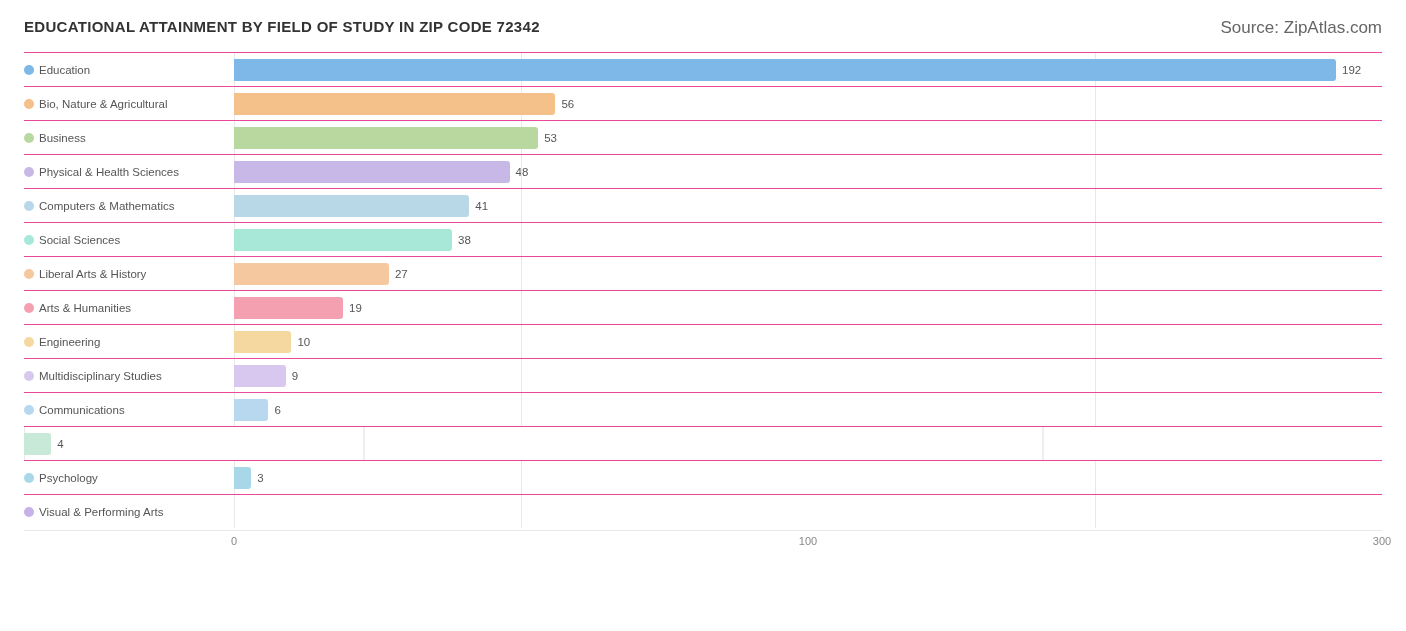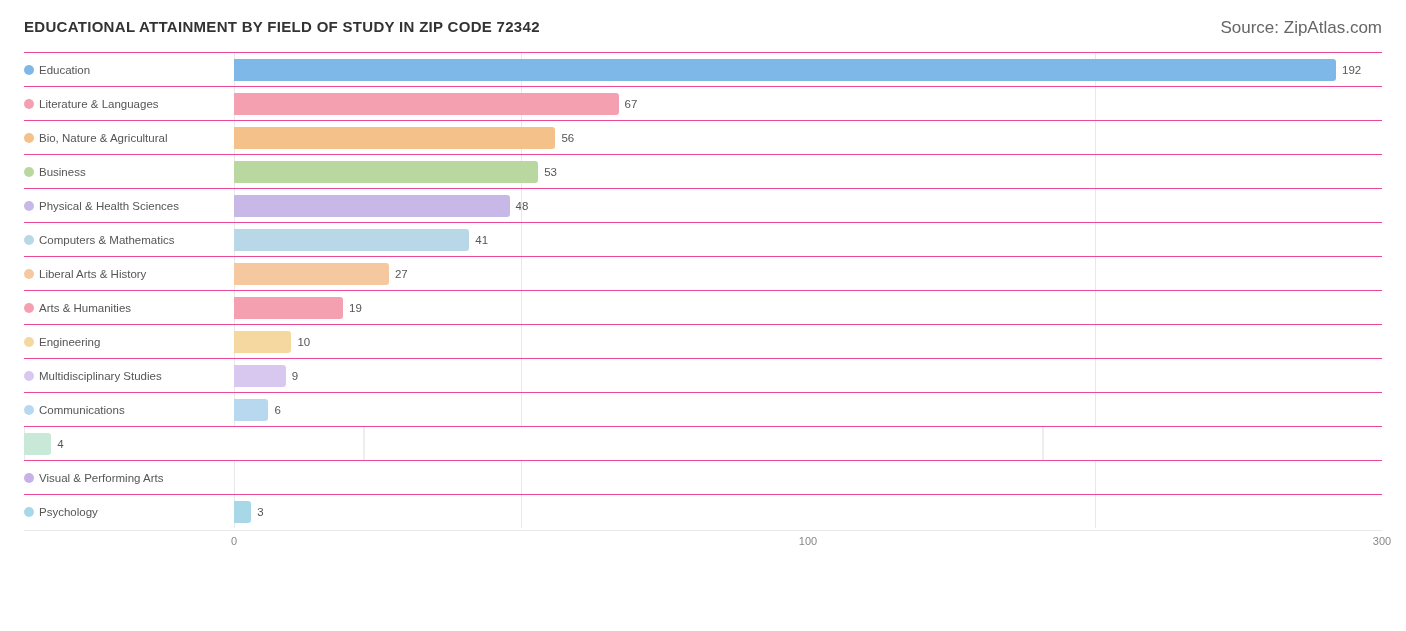--- a/index.html
+++ b/index.html
@@ -118,30 +118,20 @@
       <span class="label-dot" style="background:#7eb8e8;"></span>
       <span>Education</span>
     </div>
     <div class="bar-track">
       <div class="bar-fill" style="width:96%; background:#7eb8e8;"></div>
       <span class="bar-value">192</span>
     </div>
   </div>
       <div class="bar-row">
     <div class="bar-label">
-      <span class="label-dot" style="background:#f4a0b0;"></span>
-      <span>Literature &amp; Languages</span>
-    </div>
-    <div class="bar-track">
-      <div class="bar-fill" style="width:33.5%; background:#f4a0b0;"></div>
-      <span class="bar-value">67</span>
-    </div>
-  </div>
-      <div class="bar-row">
-    <div class="bar-label">
       <span class="label-dot" style="background:#f5c18a;"></span>
       <span>Bio, Nature &amp; Agricultural</span>
     </div>
     <div class="bar-track">
       <div class="bar-fill" style="width:28.000000000000004%; background:#f5c18a;"></div>
       <span class="bar-value">56</span>
     </div>
   </div>
       <div class="bar-row">
     <div class="bar-label">
@@ -168,20 +158,30 @@
       <span class="label-dot" style="background:#b8d8e8;"></span>
       <span>Computers &amp; Mathematics</span>
     </div>
     <div class="bar-track">
       <div class="bar-fill" style="width:20.5%; background:#b8d8e8;"></div>
       <span class="bar-value">41</span>
     </div>
   </div>
       <div class="bar-row">
     <div class="bar-label">
+      <span class="label-dot" style="background:#a8e8d8;"></span>
+      <span>Social Sciences</span>
+    </div>
+    <div class="bar-track">
+      <div class="bar-fill" style="width:19%; background:#a8e8d8;"></div>
+      <span class="bar-value">38</span>
+    </div>
+  </div>
+      <div class="bar-row">
+    <div class="bar-label">
       <span class="label-dot" style="background:#f5c8a0;"></span>
       <span>Liberal Arts &amp; History</span>
     </div>
     <div class="bar-track">
       <div class="bar-fill" style="width:13.5%; background:#f5c8a0;"></div>
       <span class="bar-value">27</span>
     </div>
   </div>
       <div class="bar-row">
     <div class="bar-label">
@@ -224,36 +224,36 @@
     </div>
   </div>
       <div class="bar-row">
     <div class="bar-track">
       <div class="bar-fill" style="width:2%; background:#c8e8d8;"></div>
       <span class="bar-value">4</span>
     </div>
   </div>
       <div class="bar-row">
     <div class="bar-label">
+      <span class="label-dot" style="background:#a8d8e8;"></span>
+      <span>Psychology</span>
+    </div>
+    <div class="bar-track">
+      <div class="bar-fill" style="width:1.5%; background:#a8d8e8;"></div>
+      <span class="bar-value">3</span>
+    </div>
+  </div>
+      <div class="bar-row">
+    <div class="bar-label">
       <span class="label-dot" style="background:#c8b0e8;"></span>
       <span>Visual &amp; Performing Arts</span>
     </div>
     <div class="bar-track">
       <div class="bar-fill" style="width:0%; background:#c8b0e8;"></div>
       <span class="bar-value"></span>
-    </div>
-  </div>
-      <div class="bar-row">
-    <div class="bar-label">
-      <span class="label-dot" style="background:#a8d8e8;"></span>
-      <span>Psychology</span>
-    </div>
-    <div class="bar-track">
-      <div class="bar-fill" style="width:1.5%; background:#a8d8e8;"></div>
-      <span class="bar-value">3</span>
     </div>
   </div>
     </div>
 
   <div style="position:relative; margin-top:2px; border-top:1px solid #e8e8e8; padding-top:4px;">
     <div style="margin-left:210px; position:relative; height:18px;" id="x-axis">
     <span class="x-tick" style="left: 0%;">0</span>
         <span class="x-tick" style="left: 50%;">100</span>
         <span class="x-tick" style="left: 100%;">300</span>
       </div>

